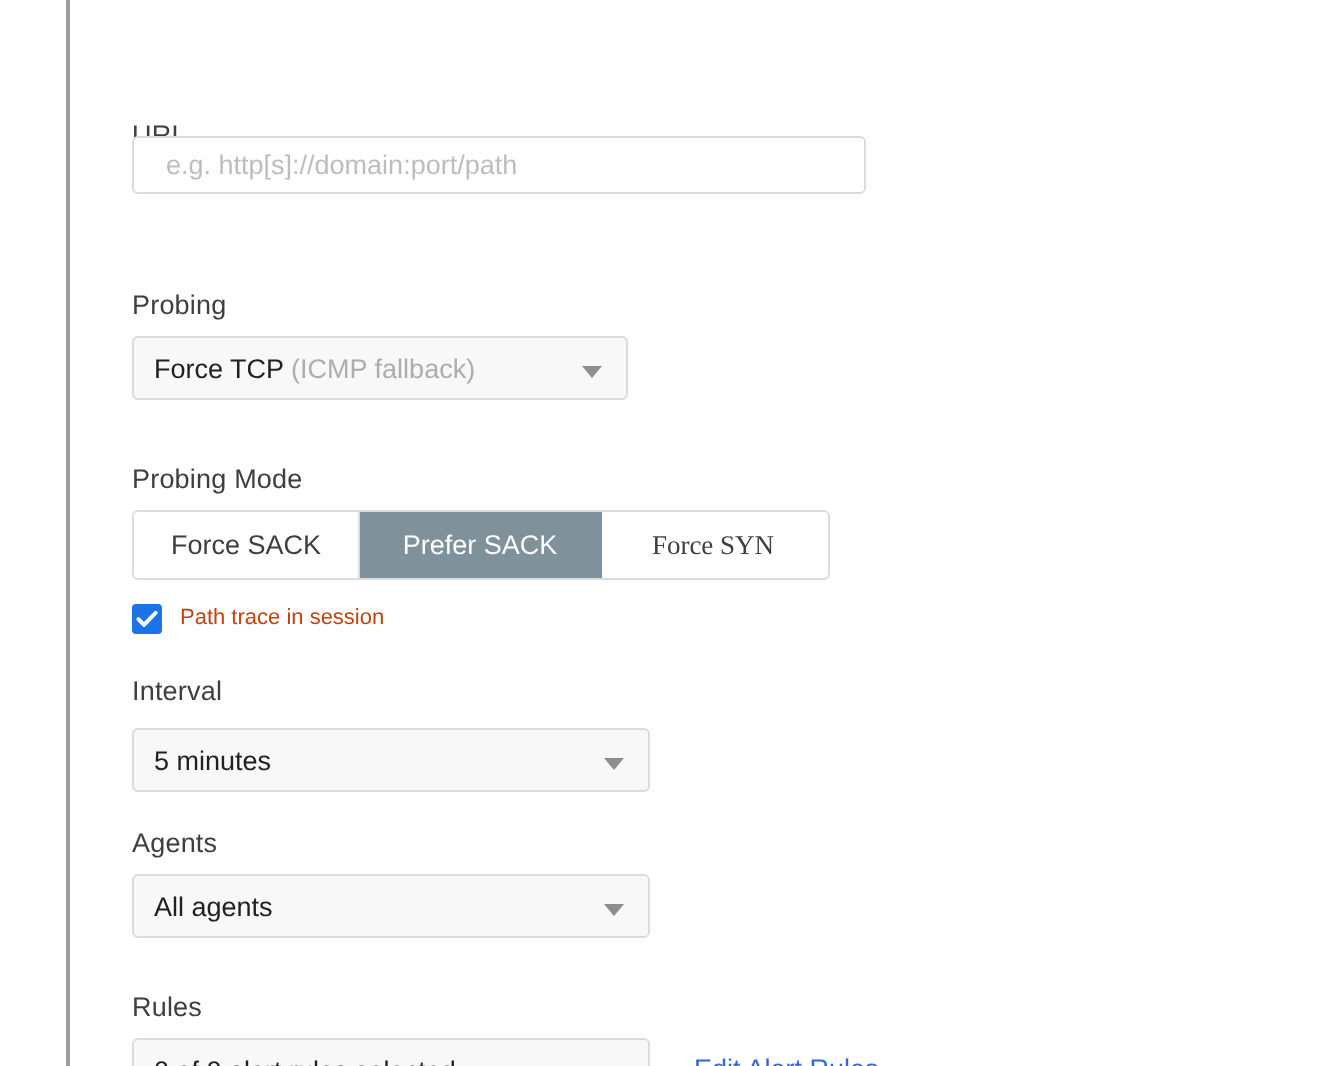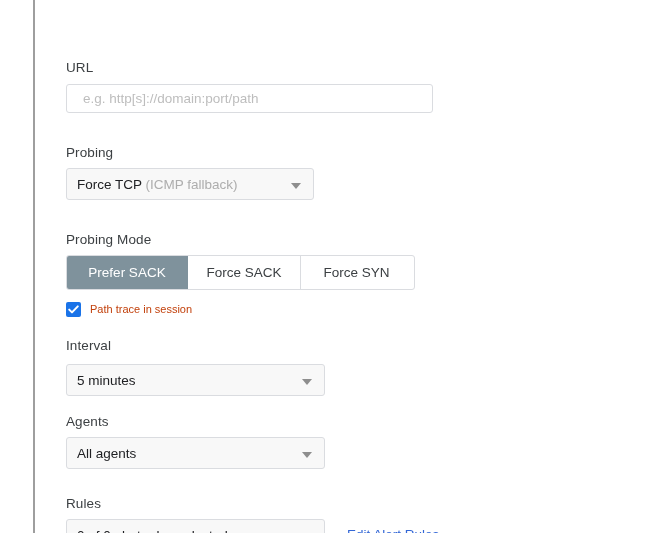--- a/index.html
+++ b/index.html
@@ -161,21 +161,21 @@
     align-items: center;
     justify-content: center;
     font-size: 13.5px;
     color: #3c4043;
     background: #ffffff;
     border-right: 1px solid #dadce0;
     box-sizing: border-box;
     cursor: pointer;
     white-space: nowrap;
   }
-  .seg:last-child { border-right: none; }
+  .seg:last-child { border-right: none; font-family: Liberation Serif, serif; }
   .seg.active {
     background: #7f929c;
     color: #ffffff;
     border-right-color: #7f929c;
   }
 
   
   .checkrow {
     position: absolute;
     left: 31px;
@@ -216,35 +216,35 @@
 
   <div class="panel">
 
     <div class="tabstrip">
       <div class="tab tab-basic">Basic Configuration</div>
       <div class="tab tab-advanced">Advanced Settings</div>
 
     </div>
 
     <div class="field-label" style="top:60px;">URL</div>
-    <input class="text-input" style="top: 84px; padding-left: 16px;" type="text" placeholder="e.g. http[s]://domain:port/path">
+    <input class="text-input" style="top: 68px; padding-left: 16px;" type="text" placeholder="e.g. http[s]://domain:port/path">
 
     <div class="field-label" style="top:145px;">Probing</div>
     <div class="select" style="top:168px; width:248px;">
       <div class="select-text">
         <span>Force TCP</span>
         <span class="muted">(ICMP fallback)</span>
       </div>
       <div class="caret"></div>
     </div>
 
     <div class="field-label" style="top:232px;">Probing Mode</div>
     <div class="segmented" style="top:255px; width:347px;">
+      <div class="seg" style="width:113px;">Force SACK</div>
       <div class="seg active" style="width:121px;">Prefer SACK</div>
-      <div class="seg" style="width:113px;">Force SACK</div>
       <div class="seg" style="width:111px;">Force SYN</div>
     </div>
 
     <div class="checkrow" style="top:300px;">
       <span class="checkbox">
         <svg width="13" height="13" viewBox="0 0 13 13">
           <path d="M2.2 6.6 L5 9.4 L10.8 3.4" fill="none" stroke="#ffffff" stroke-width="2" stroke-linecap="round" stroke-linejoin="round"></path>
         </svg>
       </span>
       <span class="checkrow-label">Path trace in session</span>

